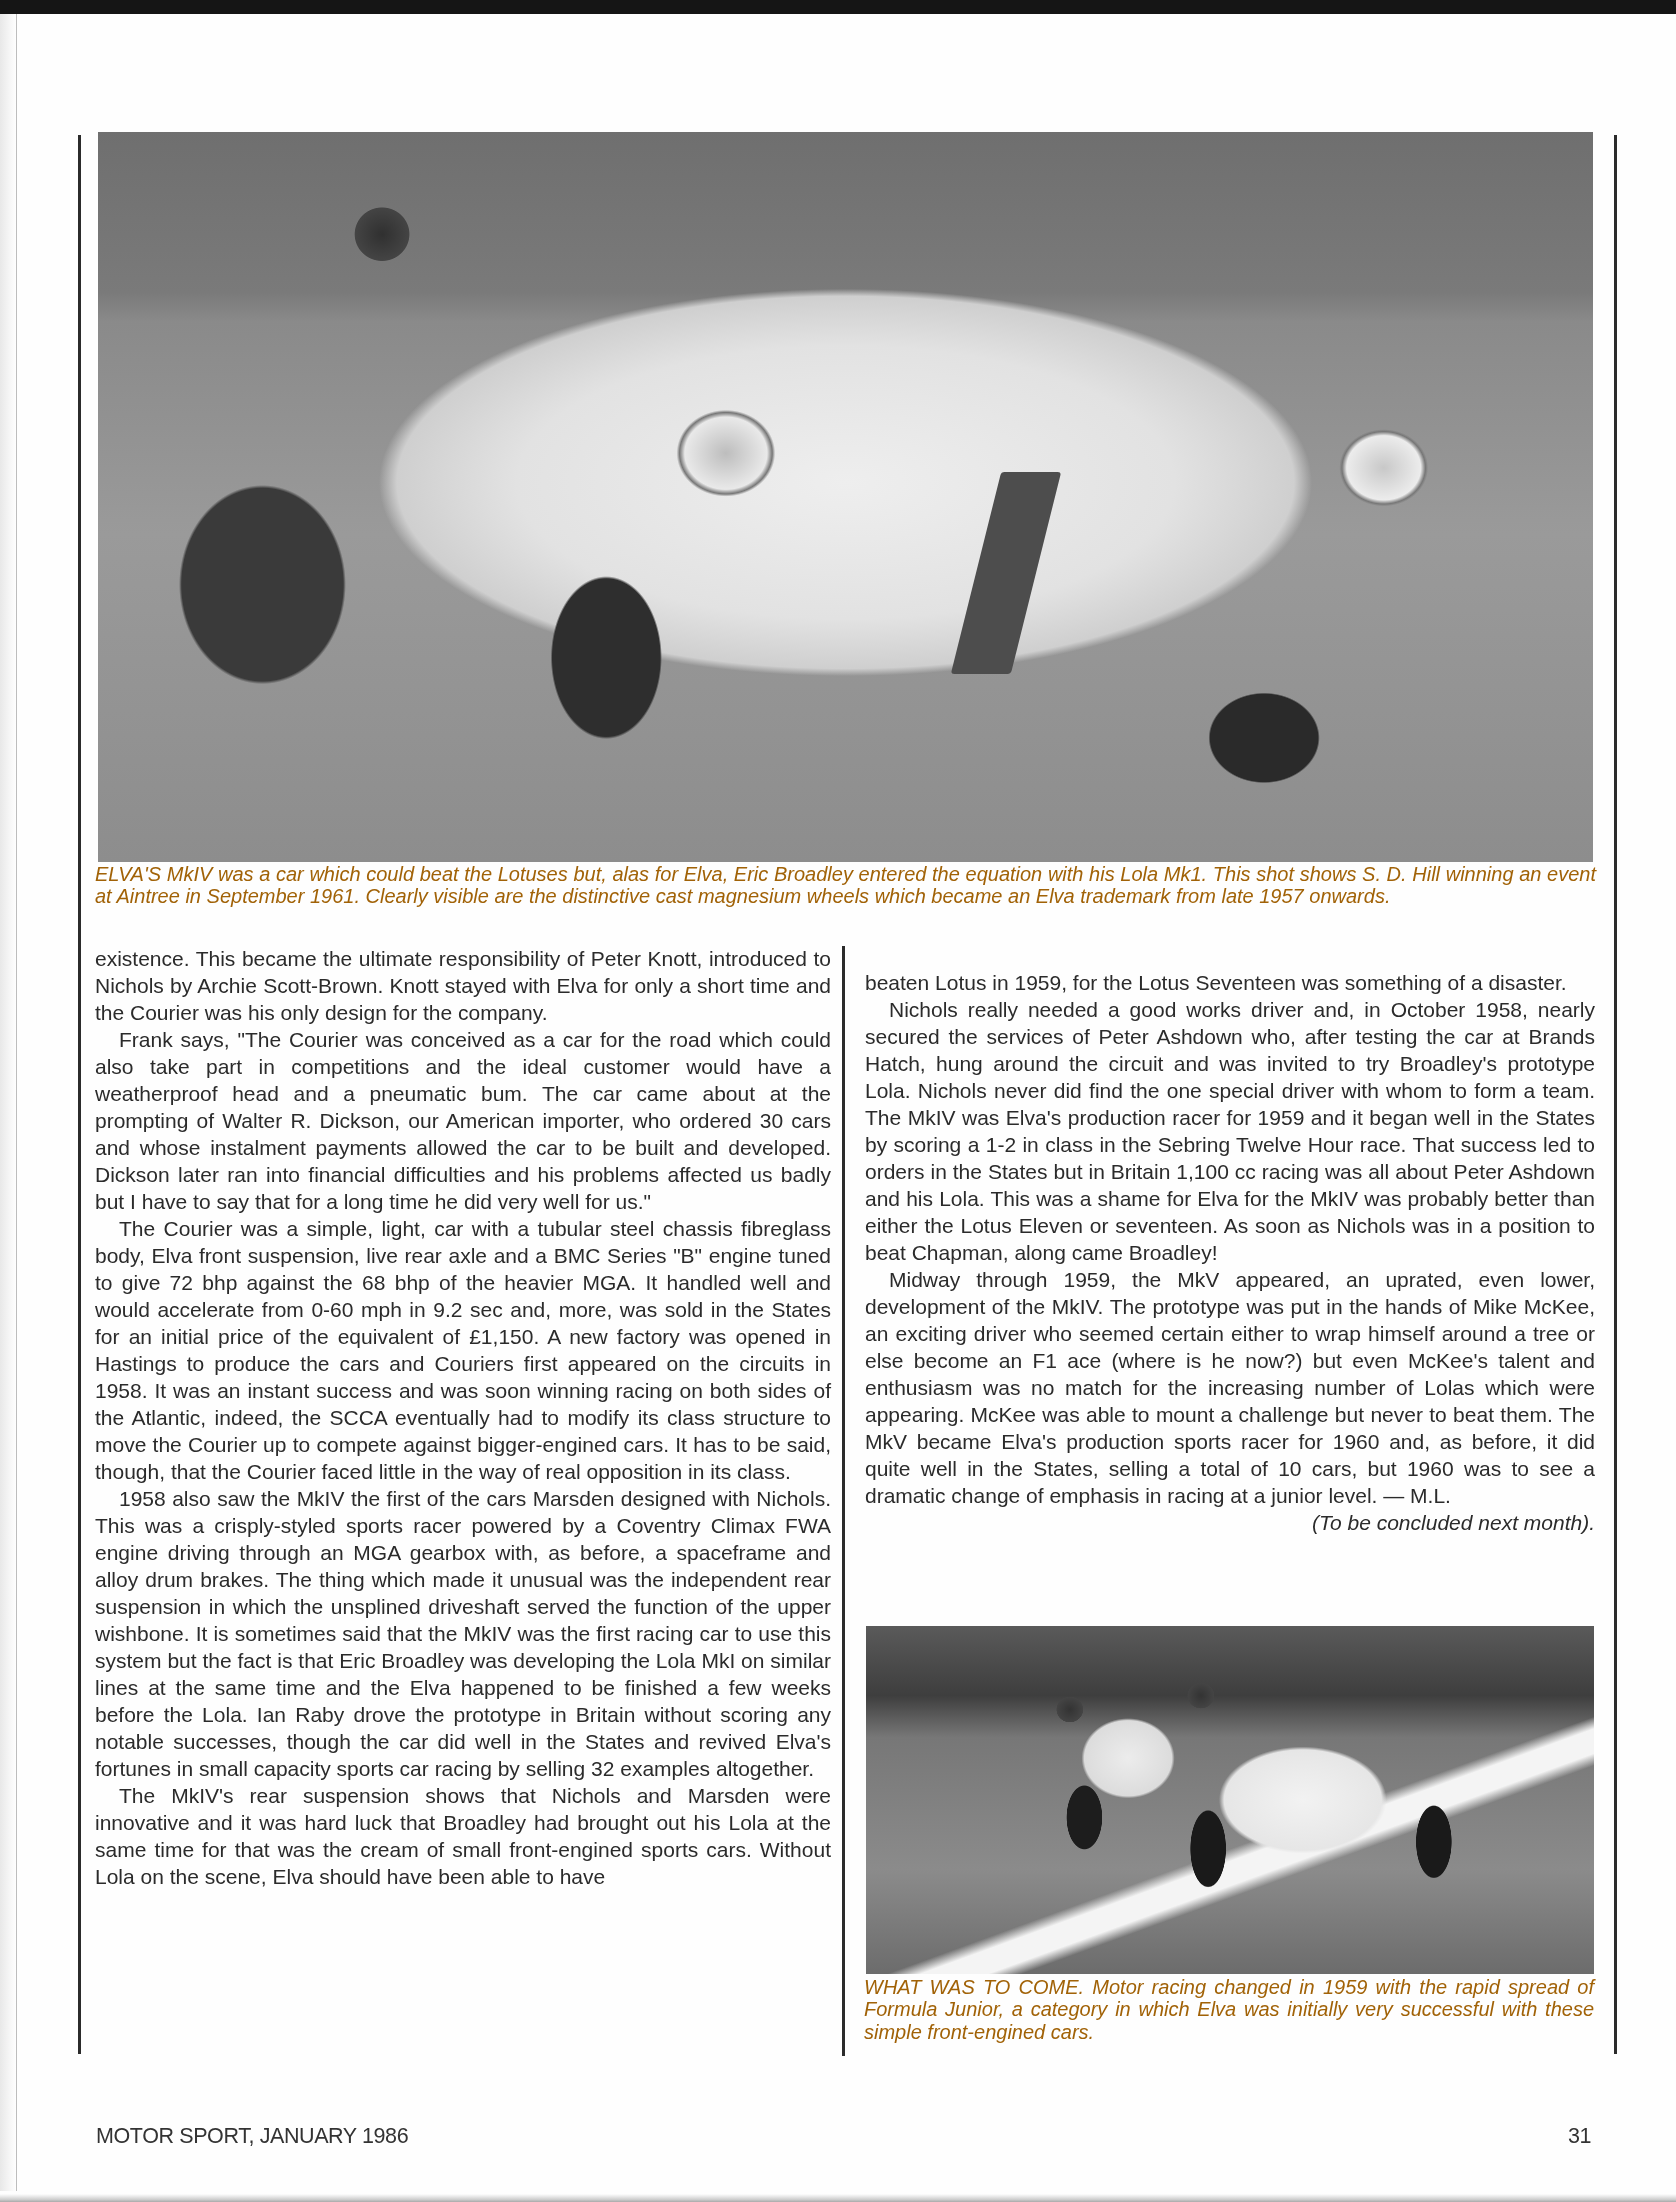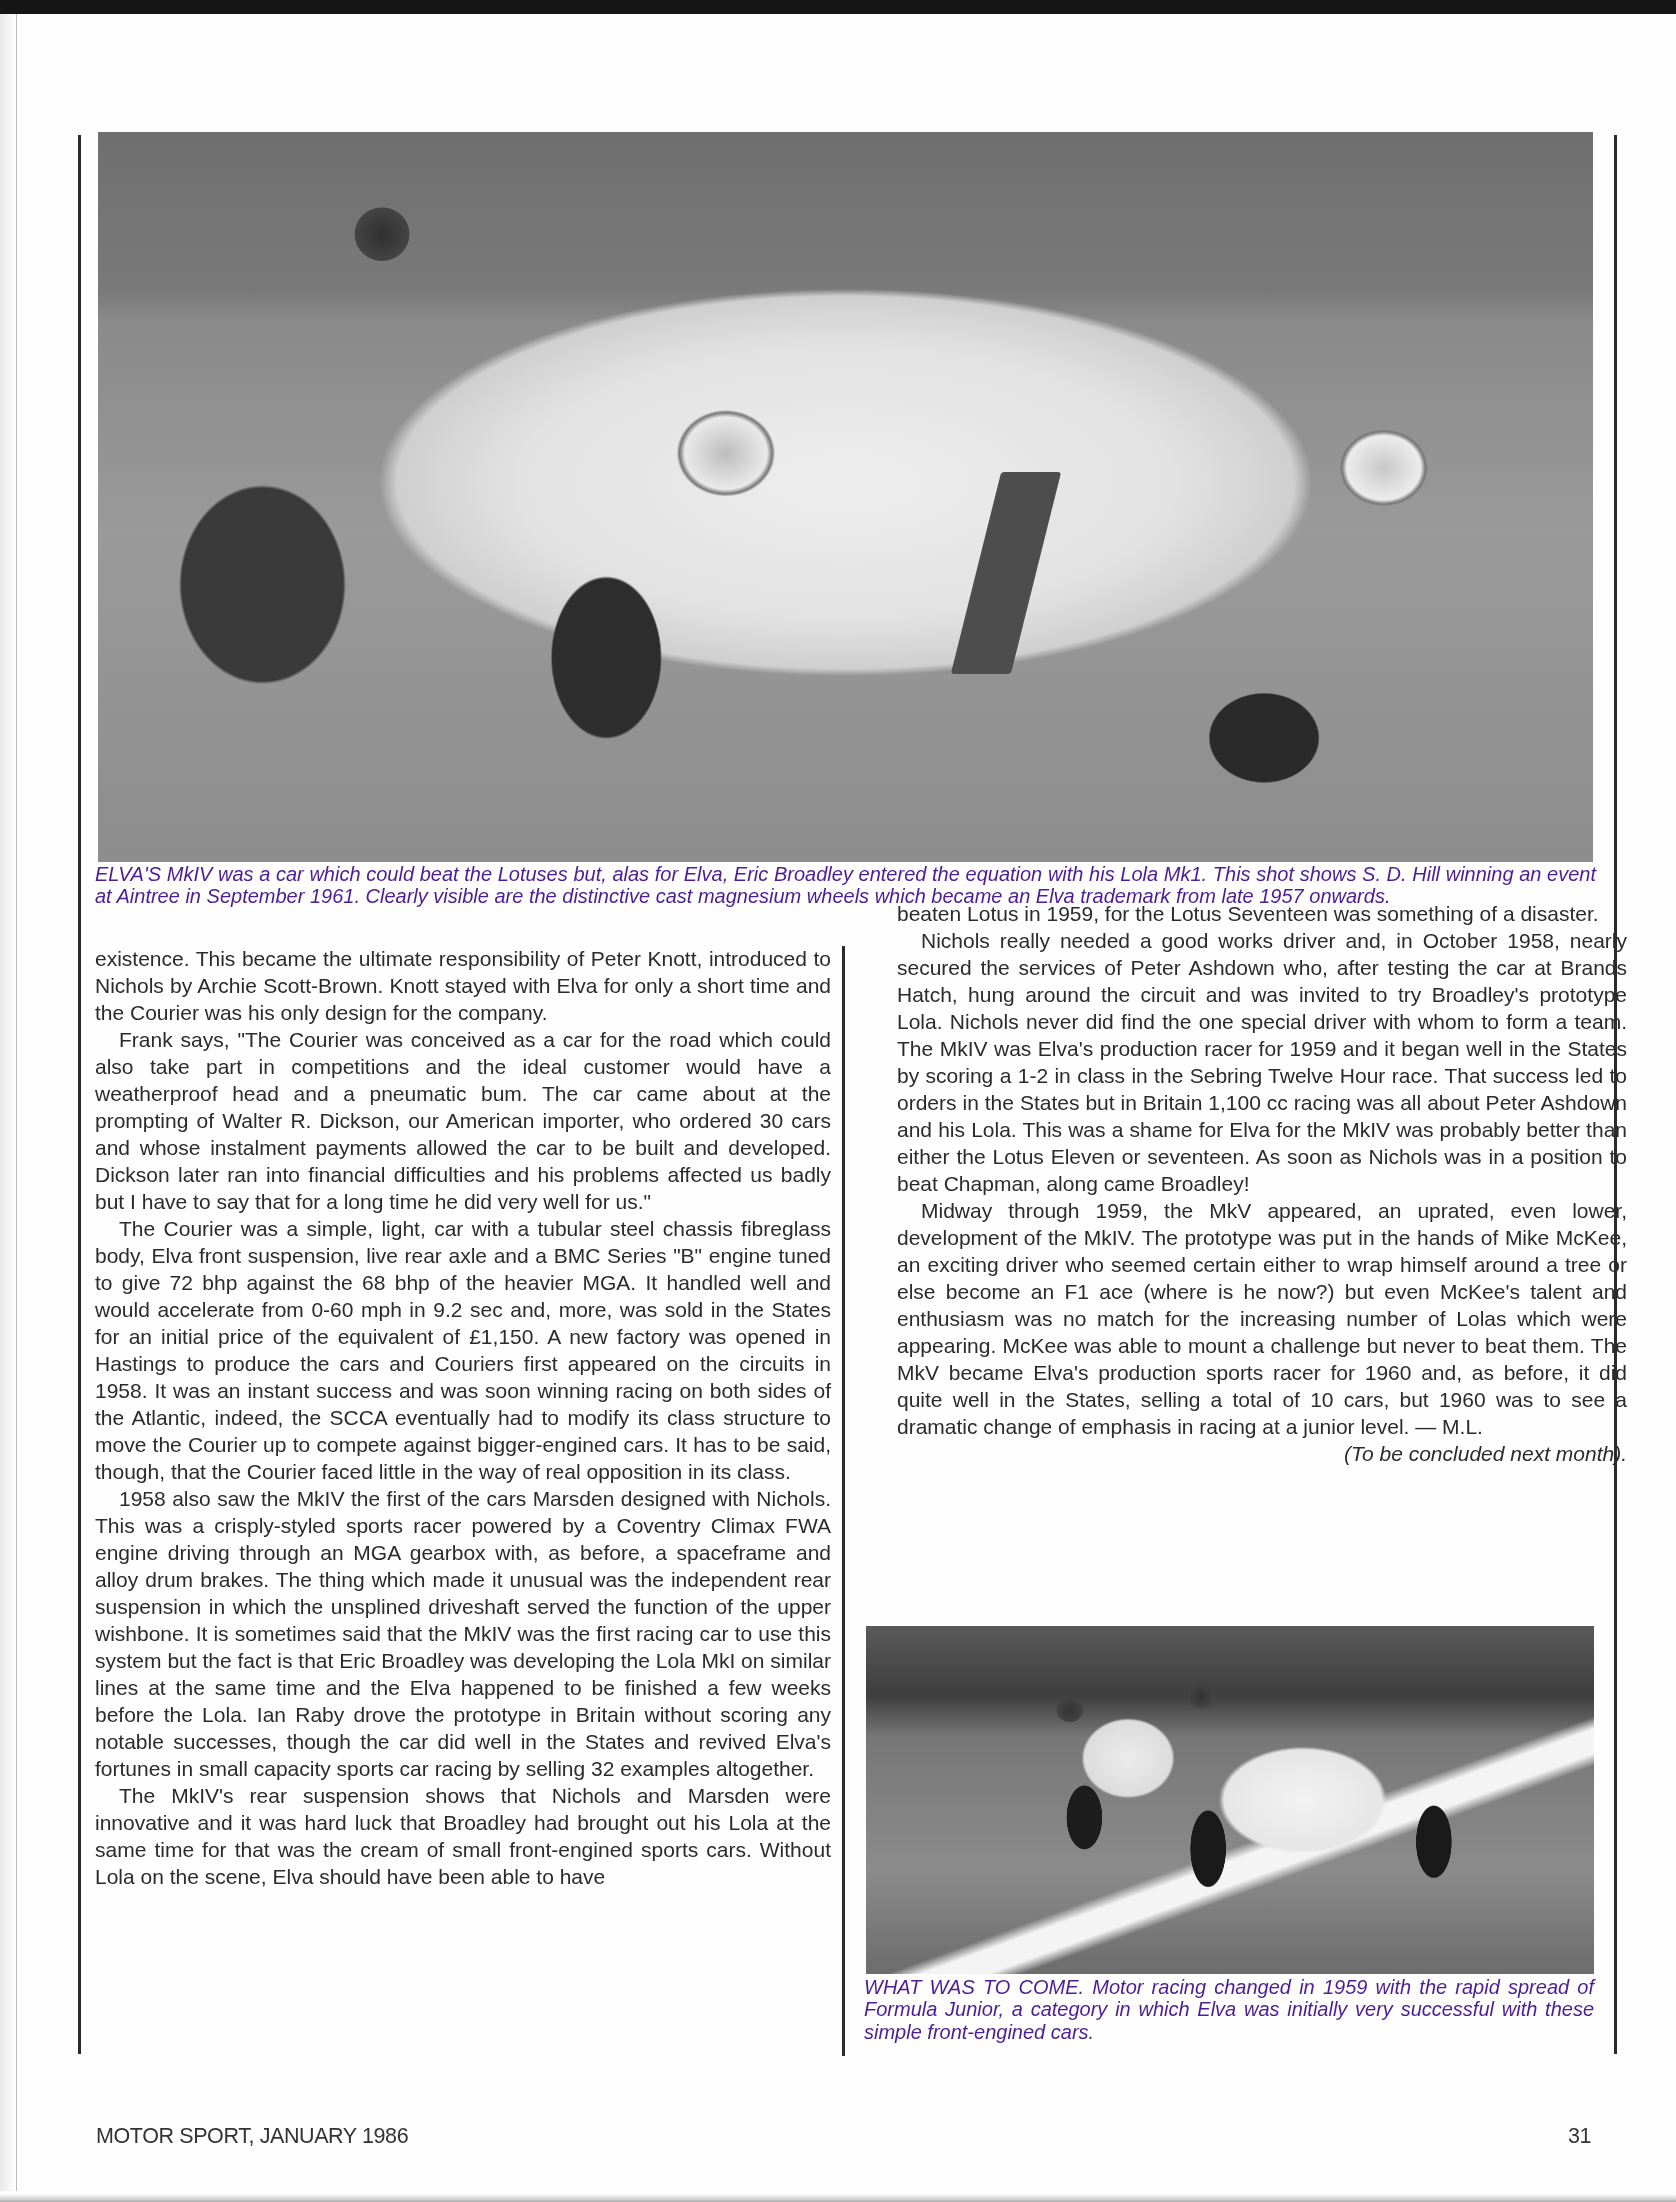--- a/index.html
+++ b/index.html
@@ -39,30 +39,30 @@
       radial-gradient(ellipse 4% 17% at 78% 62%, #1a1a1a 0%, #1a1a1a 60%, transparent 62%),
       radial-gradient(ellipse 18% 24% at 60% 50%, #f2f2f2 0%, #e6e6e6 60%, transparent 64%),
       radial-gradient(ellipse 10% 18% at 36% 38%, #ececec 0%, #dcdcdc 60%, transparent 64%),
       radial-gradient(ellipse 3% 6% at 46% 20%, #333 0%, #444 60%, transparent 62%),
       radial-gradient(ellipse 3% 6% at 28% 24%, #333 0%, #444 60%, transparent 62%),
       linear-gradient(160deg, transparent 58%, #f4f4f4 60%, #f4f4f4 64%, transparent 66%),
       linear-gradient(to bottom, #5a5a5a 0%, #3e3e3e 20%, #777 32%, #8b8b8b 70%, #6c6c6c 100%);
   }
 
   
-  .caption { position: absolute; font-style: italic; font-size: 20px; line-height: 22.4px; color: #4c1d95; margin: 0; }
+  .caption { position: absolute; font-style: italic; font-size: 20px; line-height: 22.4px; color: #a16207; margin: 0; }
   .caption-main { left: 95px; top: 863px; width: 1501px; text-align: justify; }
   .caption-small { left: 864px; top: 1976px; width: 730px; text-align: justify; }
 
   
   .column { position: absolute; font-size: 21px; line-height: 27px; color: #2b2b2b; text-align: justify; }
   .column p { margin: 0; text-indent: 24px; }
   .column p.cont { text-indent: 0; }
   .col-left { left: 95px; top: 945px; width: 736px; }
-  .col-right { left: 865px; top: 900px; width: 730px; margin-left: 32px; }
+  .col-right { left: 865px; top: 969px; width: 730px; }
   .concluded { margin: 0; font-style: italic; text-align: right; text-indent: 0; }
 
   
   .footer { position: absolute; top: 2104px; font-size: 21.5px; color: #333; letter-spacing: -0.4px; margin-top: 20px; }
   .footer-left { left: 96px; }
   .footer-right { right: 86px; }
 </style>
 </head>
 <body>
 

